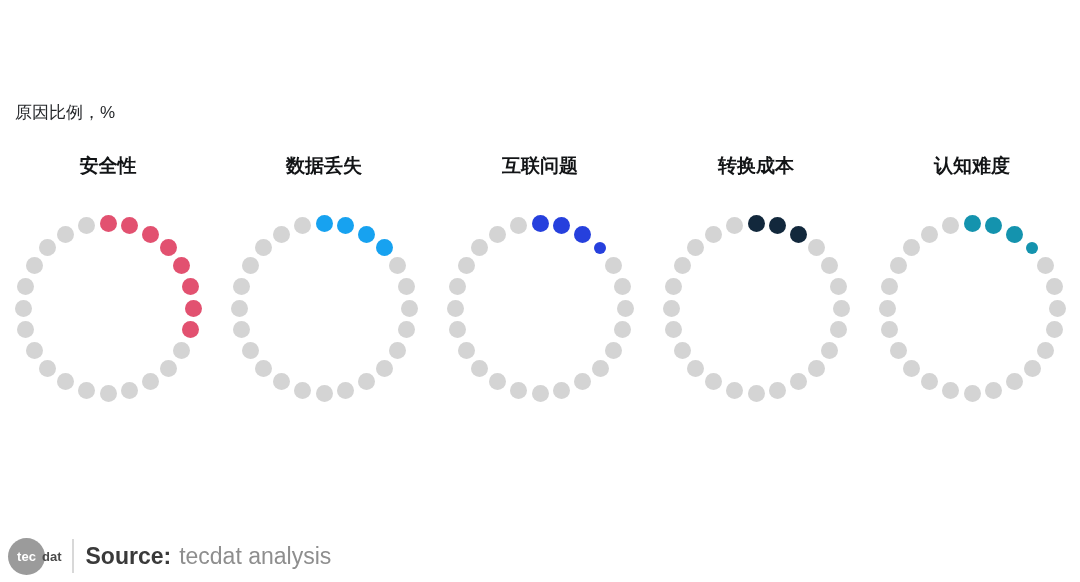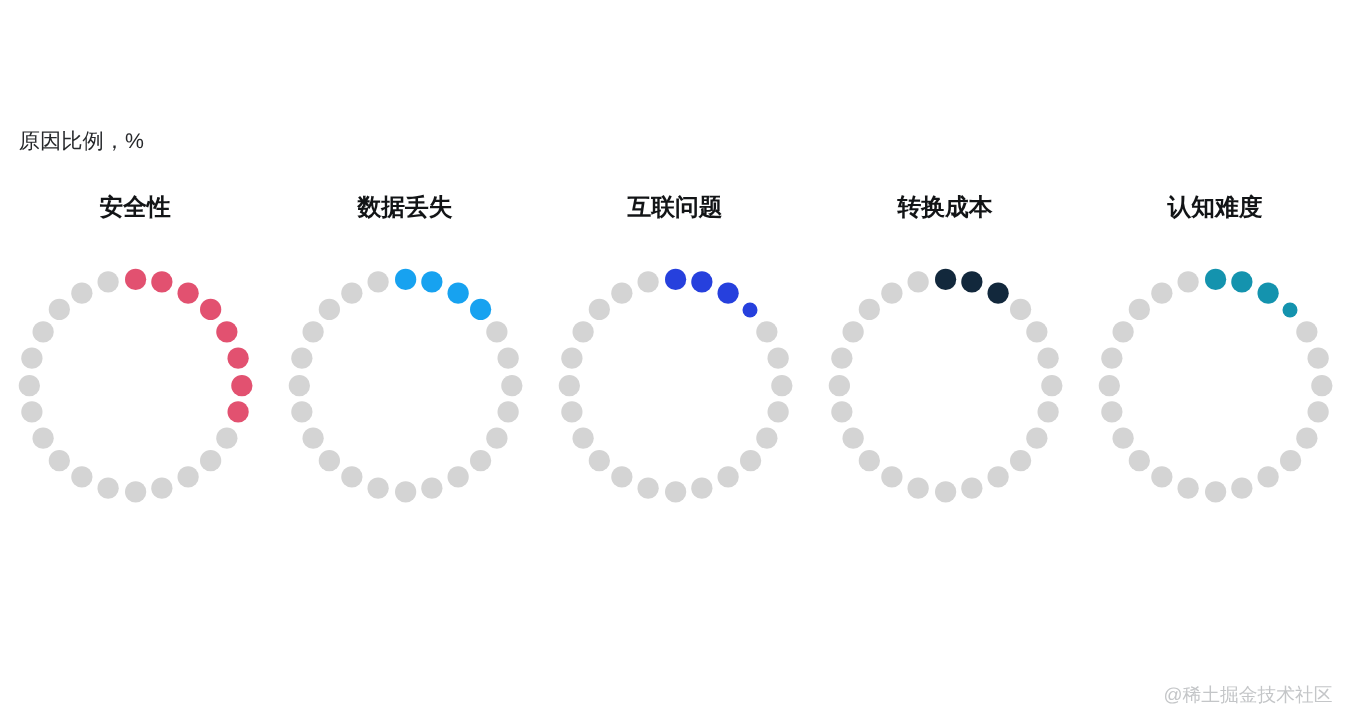--- a/index.html
+++ b/index.html
@@ -264,16 +264,22 @@
           <div class="dot" style="width: 17px; height: 17px; left: -93.5px; top: -8.5px; background: rgb(212, 212, 212);"></div>
           <div class="dot" style="width: 17px; height: 17px; left: -90.6037px; top: -30.4996px; background: rgb(212, 212, 212);"></div>
           <div class="dot" style="width: 17px; height: 17px; left: -82.1122px; top: -51px; background: rgb(212, 212, 212);"></div>
           <div class="dot" style="width: 17px; height: 17px; left: -68.6041px; top: -68.6041px; background: rgb(212, 212, 212);"></div>
           <div class="dot" style="width: 17px; height: 17px; left: -51px; top: -82.1122px; background: rgb(212, 212, 212);"></div>
           <div class="dot" style="width: 17px; height: 17px; left: -30.4996px; top: -90.6037px; background: rgb(212, 212, 212);"></div>
         </div>
       </div>
     </div>
 
-
-  <div class="watermark">@稀土掘金技术社区</div>
+  <div class="footer">
+    <div class="logo-circle">tec</div>
+    <div class="logo-dat">dat</div>
+    <div class="footer-divider"></div>
+    <span class="source-label">Source:</span>
+    <span class="source-value">tecdat analysis</span>
+  </div>
+
 
 </div>
 
 </body></html>

